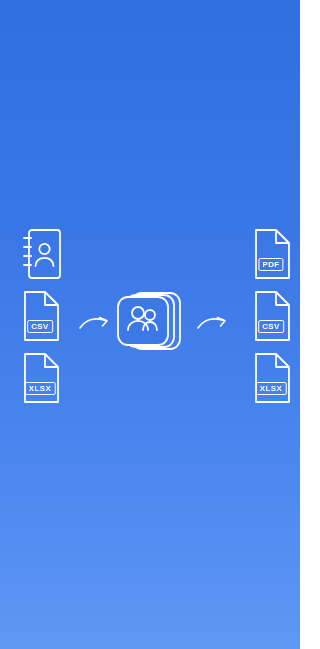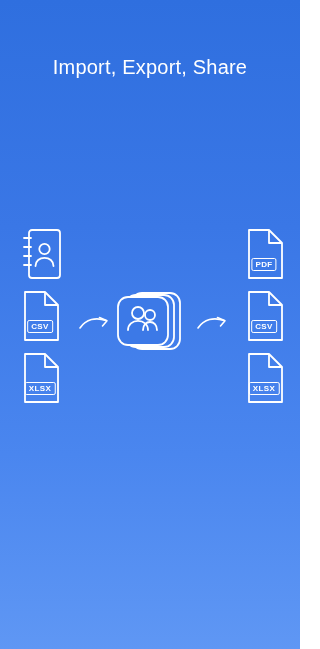--- a/index.html
+++ b/index.html
@@ -36,21 +36,21 @@
     top: 228px;
     left: 0;
     width: 300px;
     height: 200px;
   }
   .col {
     position: absolute;
     width: 46px;
   }
   .col-left  { left: 20px; top: 0; }
-  .col-right { left: 244px; top: 0; }
+  .col-right { left: 251px; top: 0; }
 
   .slot { position: relative; height: 62px; }
 
   
   .doc {
     position: relative;
     width: 40px;
     height: 50px;
   }
   .doc svg { display: block; }
@@ -89,21 +89,20 @@
     height: 20px;
   }
   .arrow-left  { left: 78px; }
   .arrow-right { left: 196px; }
 </style>
 </head>
 <body>
 
 <div class="screen">
 
-  <div class="title">Import, Export, Share</div>
 
   <div class="stage">
 
     <div class="col col-left">
 
       <div class="slot">
         <div class="doc">
           <svg width="44" height="52" viewBox="0 0 44 52" fill="none">
             <rect x="9" y="2" width="31" height="48" rx="3" stroke="#ffffff" stroke-width="1.8"></rect>
             <line x1="4" y1="10" x2="11" y2="10" stroke="#ffffff" stroke-width="1.8" stroke-linecap="round"></line>

